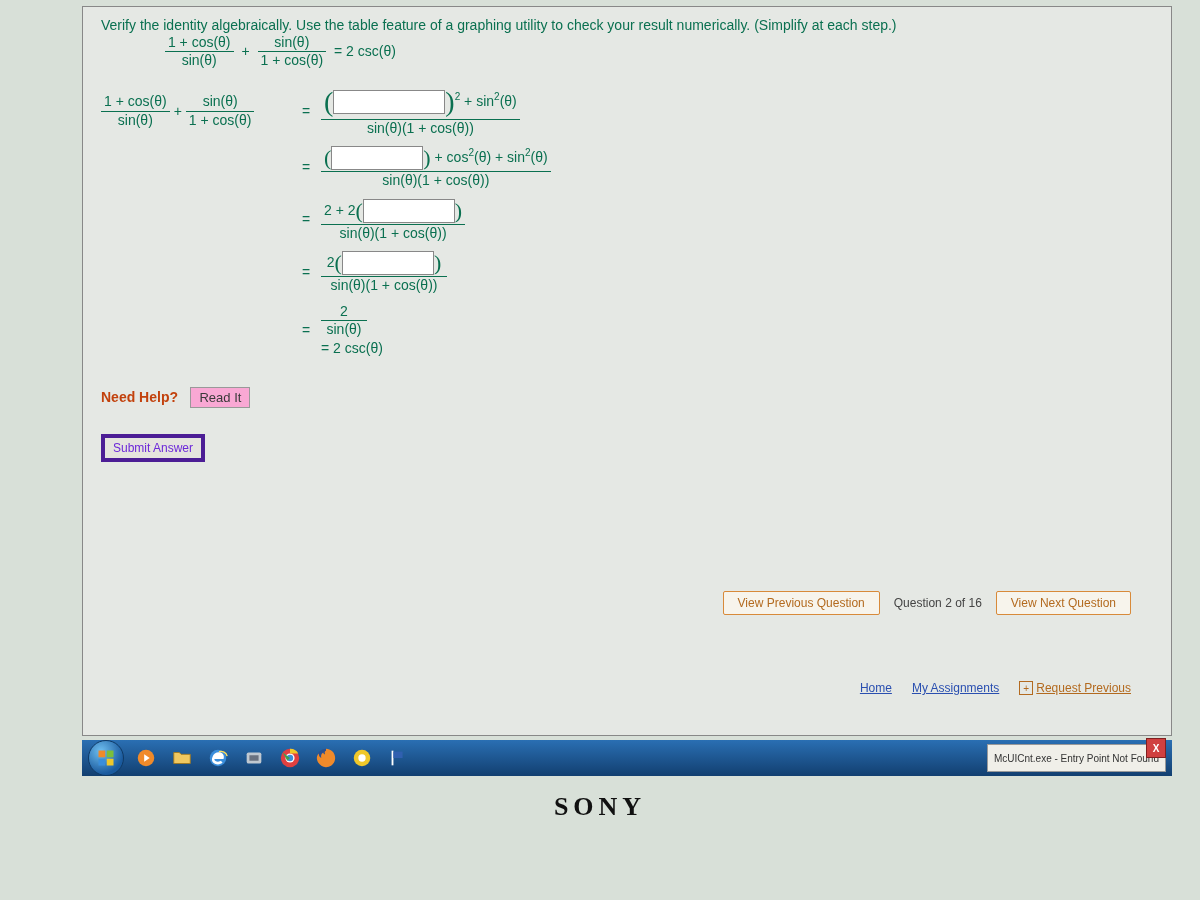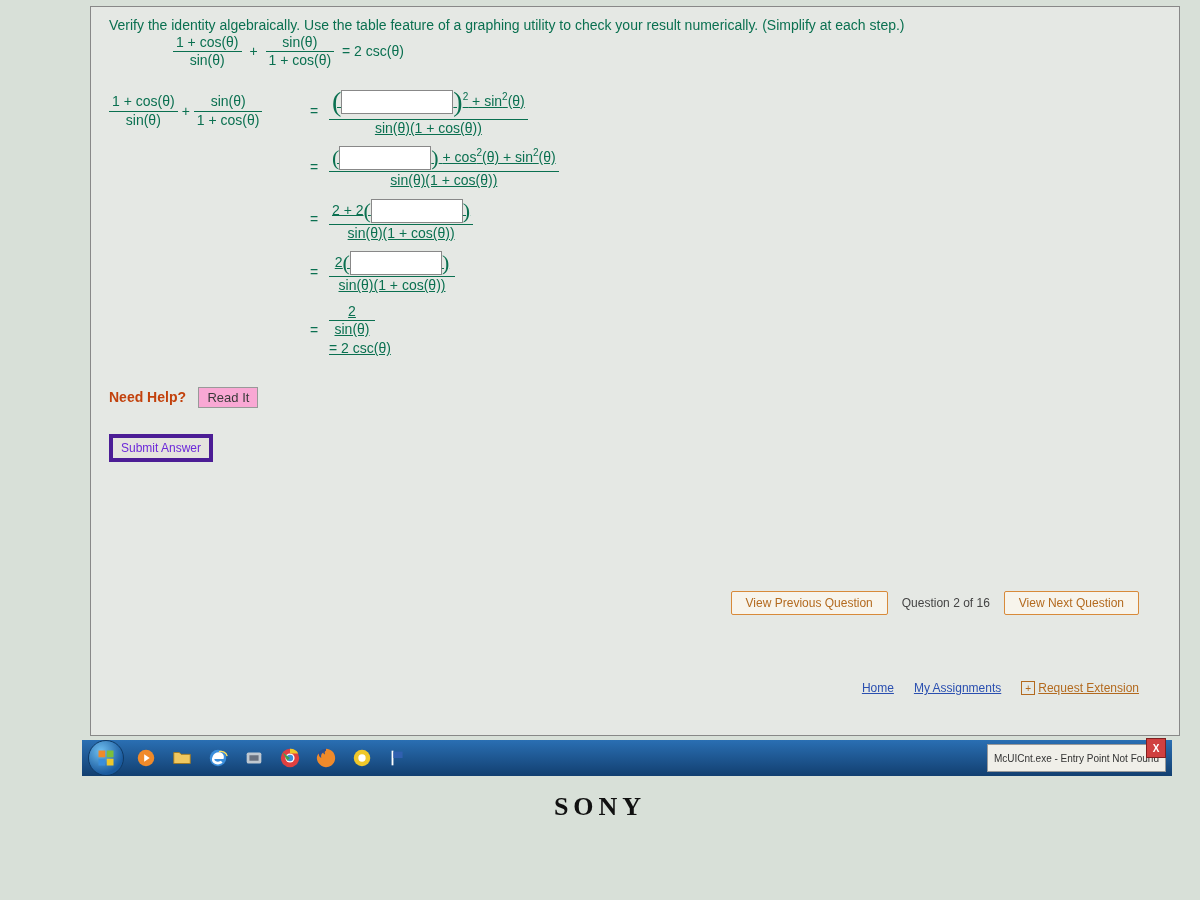--- a/index.html
+++ b/index.html
@@ -18,21 +18,20 @@
   .window {
     position: absolute;
     left: 82px;
     top: 6px;
     width: 1090px;
     height: 730px;
     background: #e5e8e4;
     border: 1px solid #888;
     box-sizing: border-box;
     padding: 10px 18px 16px 18px;
-    margin-left: 8px;
   }
   .instr {
     color: #0a7050;
     font-size: 14px;
     margin-bottom: 2px;
   }
   .math-block {
     color: #0a7050;
     font-size: 14px;
     line-height: 1.1;
@@ -42,21 +41,21 @@
     text-align: center;
     vertical-align: middle;
   }
   .frac .num { display:block; border-bottom:1px solid #0a7050; padding:0 3px 1px 3px; }
   .frac .den { display:block; padding:1px 3px 0 3px; }
   .plus { padding: 0 4px; }
   .eq { padding: 0 4px; }
   .sup { font-size: 10px; vertical-align: super; }
   .line { margin-top: 10px; display:flex; align-items: center; }
   .lhs { width:190px; flex:0 0 auto; display:flex; align-items:center; }
-  .rhs { display:flex; align-items:center;text-decoration:underline; }
+  .rhs { display:flex; align-items:center; }
   .filler { width:190px; flex:0 0 auto; }
   .eqcol { width:30px; text-align:center; color:#0a7050; flex:0 0 auto; }
   .ibox {
     display:inline-block;
     border:1px solid #888;
     background:#fff;
     height:22px;
     width:110px;
     vertical-align:middle;
   }
@@ -298,21 +297,21 @@
       <span class="nav-btn">View Previous Question</span>
       <span class="nav-label">Question 2 of 16</span>
       <span class="nav-btn">View Next Question</span>
     </div>
 
     <div class="foot-row">
       <a>Home</a>
       <a>My Assignments</a>
       <span style="display:flex;align-items:center;">
         <span class="plus-icon">+</span>
-        <a class="ext">Request Extension</a>
+        <a class="ext">Request Previous</a>
       </span>
     </div>
   </div>
 
   <div class="taskbar">
     <div class="start">
       <svg viewBox="0 0 24 24">
         <rect x="2" y="2" width="9" height="9" fill="#f08a2a"></rect>
         <rect x="13" y="2" width="9" height="9" fill="#7bbf3a"></rect>
         <rect x="2" y="13" width="9" height="9" fill="#3a8edb"></rect>

